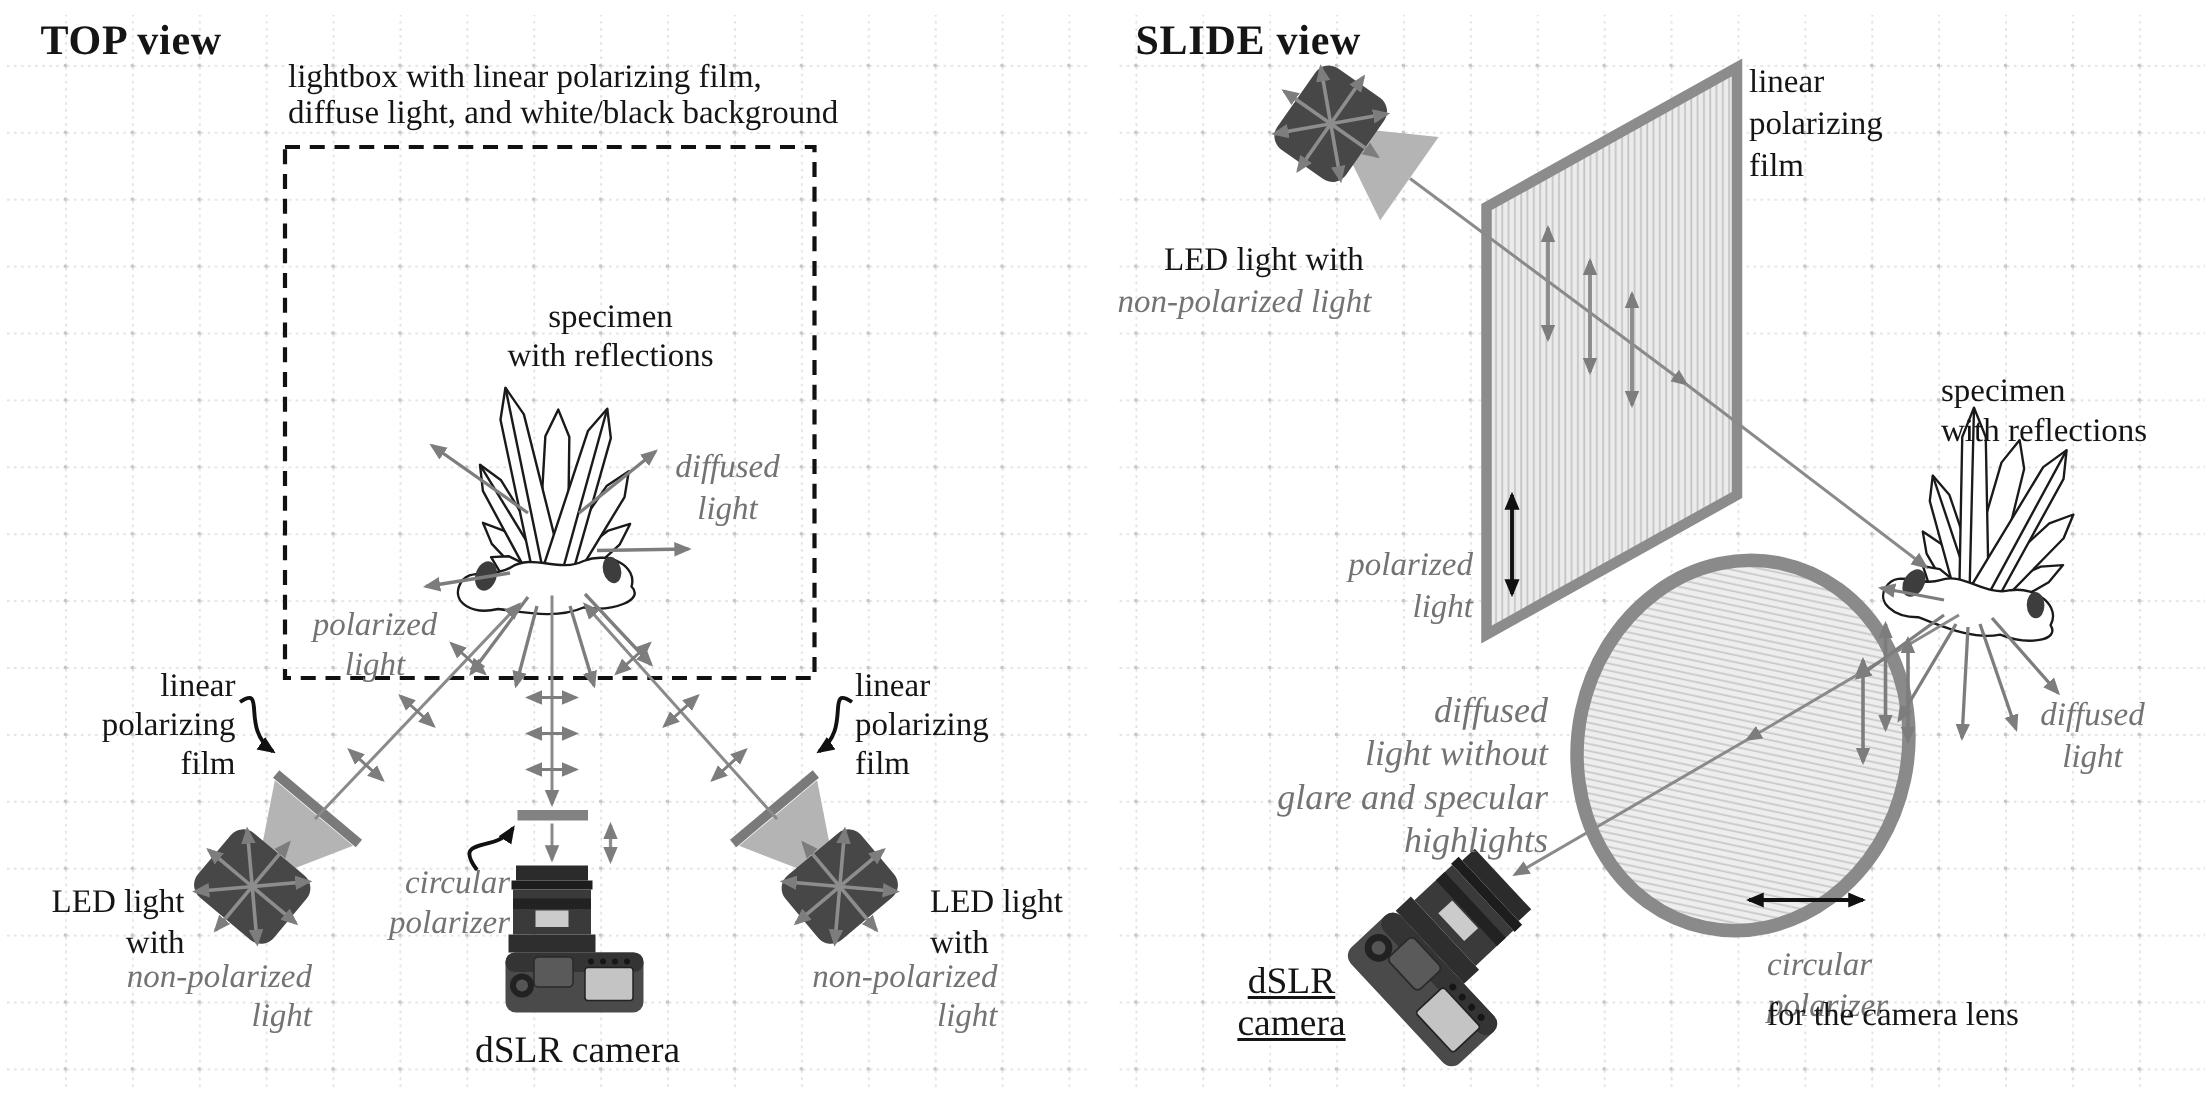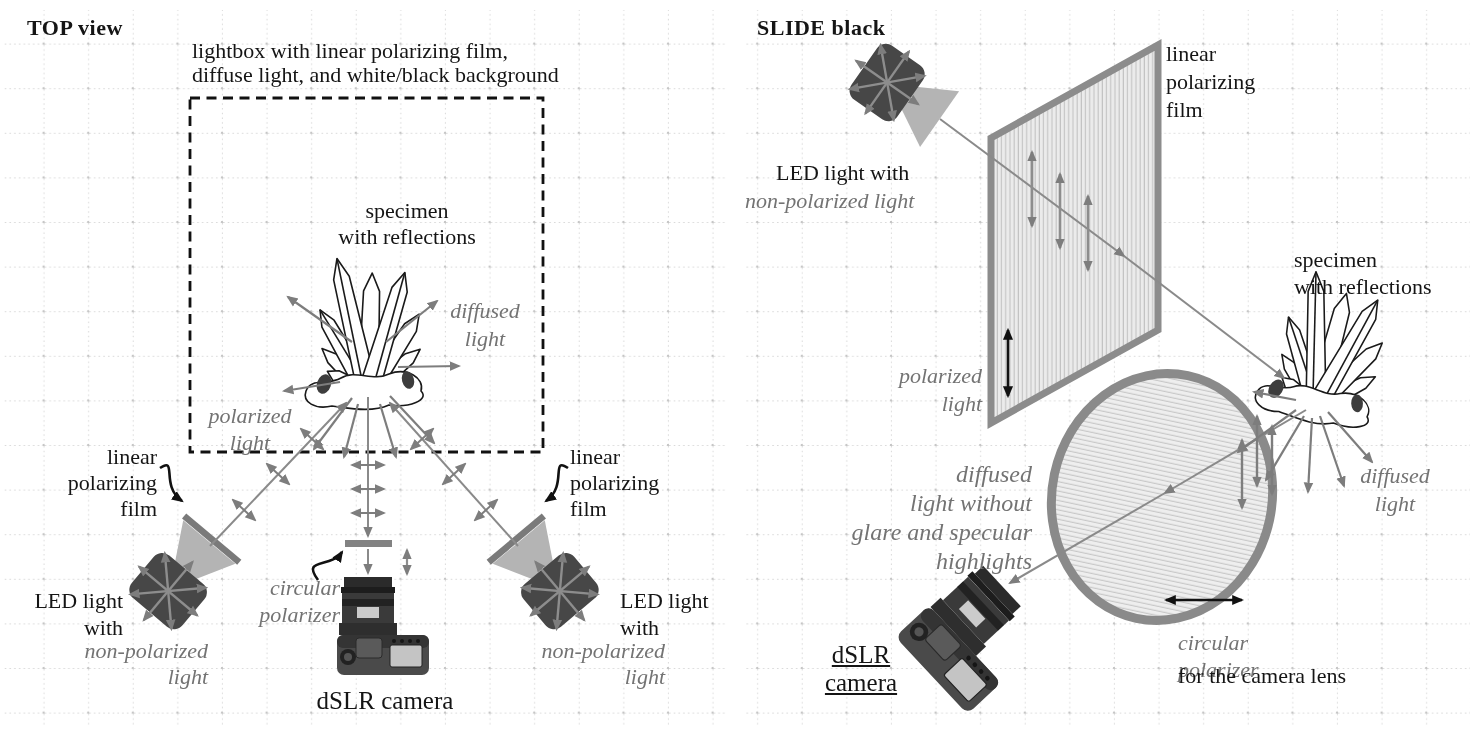--- a/index.html
+++ b/index.html
@@ -1,21 +1,21 @@
 <!DOCTYPE html>
 <html><head>
 <meta charset="utf-8">
 <style>
   html,body{margin:0;padding:0;background:#ffffff;}
   body{width:1472px;height:736px;position:relative;overflow:hidden;
        font-family:"Liberation Serif","DejaVu Serif",serif;}
   #canvas{position:absolute;left:0;top:0;}
   .lbl{position:absolute;font-size:22px;line-height:26px;color:#151515;
        white-space:pre-line;}
-  .title{font-size:22px;font-weight:bold;letter-spacing:.5px;text-align:center;}
+  .title{font-size:28px;font-weight:bold;letter-spacing:.5px;text-align:center;}
   .gray{color:#737373;font-style:italic;}
   .ctr{text-align:center;}
   .rgt{text-align:right;}
   .big{font-size:25px;line-height:28px;}
 </style>
 </head>
 <body>
 
 <svg id="canvas" width="1472" height="736" viewBox="0 0 1472 736">
   <defs>
@@ -228,21 +228,21 @@
 <div class="lbl gray rgt" style="left:40px;top:638px;width:168px;">non-polarized
 light</div>
 <div class="lbl" style="left:620px;top:587px;line-height:27px;">LED light
 with</div>
 <div class="lbl gray rgt" style="left:497px;top:638px;width:168px;">non-polarized
 light</div>
 <div class="lbl gray rgt" style="left:218px;top:574px;width:122px;line-height:27px;">circular
 polarizer</div>
 <div class="lbl ctr big" style="left:295px;top:687px;width:180px;">dSLR camera</div>
 
-<div class="lbl title" style="left:757px;top:15px;">SLIDE black</div>
+<div class="lbl title" style="left:757px;top:15px;">SLIDE view</div>
 <div class="lbl" style="left:1166px;top:40px;line-height:28px;">linear
 polarizing
 film</div>
 <div class="lbl" style="left:776px;top:160px;">LED light with</div>
 <div class="lbl gray" style="left:745px;top:188px;">non-polarized light</div>
 <div class="lbl" style="left:1294px;top:246px;line-height:27px;">specimen
 with reflections</div>
 <div class="lbl gray rgt" style="left:860px;top:362px;width:122px;line-height:28px;">polarized
 light</div>
 <div class="lbl gray rgt" style="left:800px;top:460px;width:232px;line-height:29px;font-size:24px;">diffused

